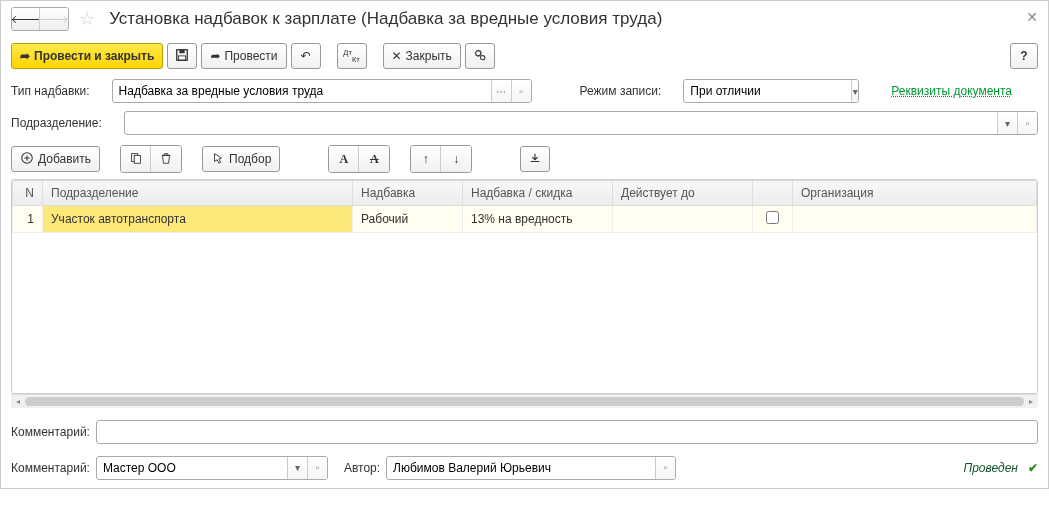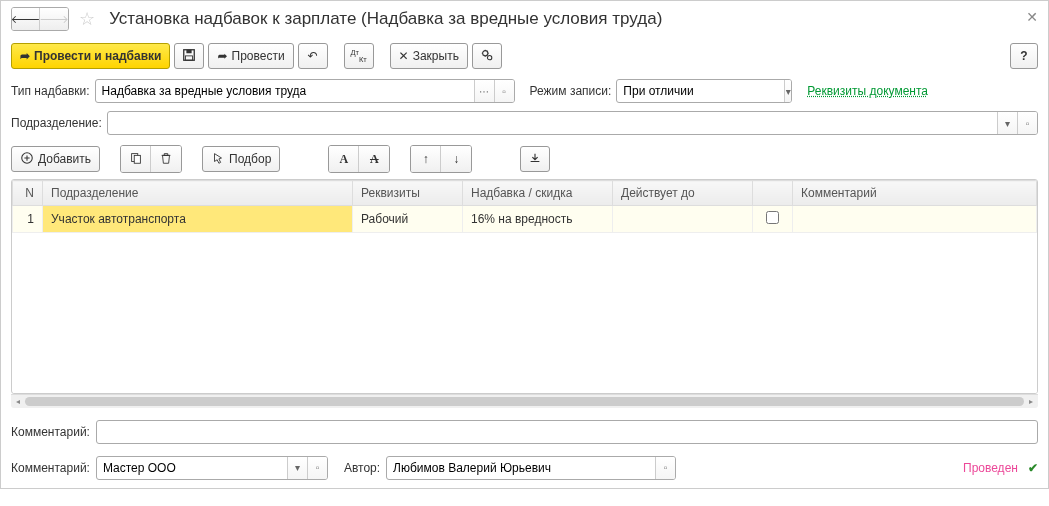--- a/index.html
+++ b/index.html
@@ -14,21 +14,21 @@
 .title { font-size: 17px; color: #333; margin-left: 4px; }
 .close-x { position: absolute; right: 10px; top: 8px; font-size: 14px; color: #888; cursor: pointer; }
 
 .toolbar { display: flex; align-items: center; padding: 6px 10px; gap: 4px; }
 .btn { height: 26px; border: 1px solid #999; background: linear-gradient(#fff,#f0f0f0); border-radius: 3px; display: flex; align-items: center; padding: 0 8px; cursor: pointer; gap: 4px; font-size: 12px; }
 .btn-yellow { background: linear-gradient(#ffe94a,#ffd400); border-color: #b5a000; font-weight: bold; }
 .btn-icon { width: 30px; justify-content: center; padding: 0; }
 .sep { width: 8px; }
 .help-btn { margin-left: auto; width: 28px; }
 
-.form-row { display: flex; align-items: center; padding: 4px 10px; gap: 5px; }
+.form-row { display: flex; align-items: center; padding: 4px 10px; gap: 22px; }
 .label { white-space: nowrap; }
 .input-group { display: flex; align-items: stretch; border: 1px solid #aaa; border-radius: 3px; background: #fff; height: 24px; overflow: hidden; }
 .input-group.flex1 { flex: 1; }
 .input-text { flex: 1; padding: 0 6px; border: none; outline: none; font-size: 12px; background: transparent; }
 .input-addon { width: 20px; border-left: 1px solid #ccc; display: flex; align-items: center; justify-content: center; cursor: pointer; color: #666; font-size: 10px; background: linear-gradient(#fff,#f5f5f5); }
 .link-green { color: #009933; text-decoration: underline dotted; cursor: pointer; white-space: nowrap; }
 
 .table-toolbar { display: flex; align-items: center; padding: 6px 10px; gap: 20px; }
 .tb-group { display: flex; border: 1px solid #999; border-radius: 3px; overflow: hidden; }
 .tb-group .btn { border: none; border-right: 1px solid #ccc; border-radius: 0; }
@@ -44,21 +44,21 @@
 .checkbox-cell { text-align: center; width: 40px; }
 .checkbox-cell input { cursor: pointer; }
 
 .scrollbar { height: 14px; background: #f0f0f0; border-top: 1px solid #ddd; position: relative; margin: 0 10px; border-radius: 0 0 3px 3px; }
 .scrollbar-thumb { position: absolute; left: 14px; right: 14px; top: 2px; bottom: 2px; background: #ccc; border-radius: 5px; }
 .scrollbar-arrow { position: absolute; top: 0; width: 14px; height: 14px; display: flex; align-items: center; justify-content: center; font-size: 8px; color: #888; cursor: pointer; }
 .scrollbar-arrow.left { left: 0; }
 .scrollbar-arrow.right { right: 0; }
 
 .footer-row { display: flex; align-items: center; padding: 4px 10px 8px; gap: 6px; }
-.status-text { color: #ec4899; margin-left: auto; }
+.status-text { color: #14532d; margin-left: auto; font-style: italic; }
 .check-green { color: #2a8a2a; font-weight: bold; margin-left: 4px; }
 
 svg { width: 14px; height: 14px; }
 .icon-text { font-family: 'Times New Roman', serif; font-weight: bold; }
 </style>
 </head>
 <body>
 
 <div class="window">
   <div class="titlebar">
@@ -67,21 +67,21 @@
       <div class="nav-btn" style="color:#ccc">🡒</div>
     </div>
     <span class="star-icon">☆</span>
     <span class="title">Установка надбавок к зарплате (Надбавка за вредные условия труда)</span>
     <span class="close-x">✕</span>
   </div>
 
   <div class="toolbar">
     <div class="btn btn-yellow">
       <span>➦</span>
-      <span>Провести и надбавки</span>
+      <span>Провести и закрыть</span>
     </div>
     <div class="btn btn-icon">
       <span>
         <svg viewBox="0 0 16 16">
             <rect x="2" y="2" width="12" height="12" fill="none" stroke="#333" stroke-width="1.5"></rect>
             <rect x="5" y="2" width="6" height="4" fill="#333"></rect>
             <rect x="4" y="9" width="8" height="5" fill="none" stroke="#333"></rect>
           </svg>
       </span>
     </div>
@@ -115,21 +115,21 @@
     </div>
   </div>
 
   <div class="form-row">
     <span class="label">Тип надбавки:</span>
     <div class="input-group" style="width:420px">
       <input class="input-text" value="Надбавка за вредные условия труда" style="">
       <div class="input-addon">⋯</div>
       <div class="input-addon">▫</div>
     </div>
-    <span class="label" style="margin-left:10px">Режим записи:</span>
+    <span class="label" style="margin-left:26px">Режим записи:</span>
     <div class="input-group" style="width:176px">
       <input class="input-text" value="При отличии" style="">
       <div class="input-addon">▾</div>
     </div>
     <span class="link-green" style="margin-left:10px">Реквизиты документа</span>
   </div>
 
   <div class="form-row">
     <span class="label">Подразделение:</span>
     <div class="input-group flex1">
@@ -200,33 +200,33 @@
       </span>
     </div>
   </div>
 
   <div class="grid-wrap">
     <table class="grid">
       <thead>
         <tr>
           <th class="n-col">N</th>
           <th style="width:310px">Подразделение</th>
-          <th style="width:110px">Реквизиты</th>
+          <th style="width:110px">Надбавка</th>
           <th style="width:150px">Надбавка / скидка</th>
           <th style="width:140px">Действует до</th>
           <th class="checkbox-cell"></th>
-          <th>Комментарий</th>
+          <th>Организация</th>
         </tr>
       </thead>
       <tbody>
         <tr>
           <td class="n-col">1</td>
           <td class="sel">Участок автотранспорта</td>
           <td>Рабочий</td>
-          <td>16% на вредность</td>
+          <td>13% на вредность</td>
           <td></td>
           <td class="checkbox-cell"><input type="checkbox" style=""></td>
           <td></td>
         </tr>
         <tr>
             <td colspan="7" class="grid-body" style="background:#fff;border:none"></td>
           </tr>
       </tbody>
     </table>
   </div>

